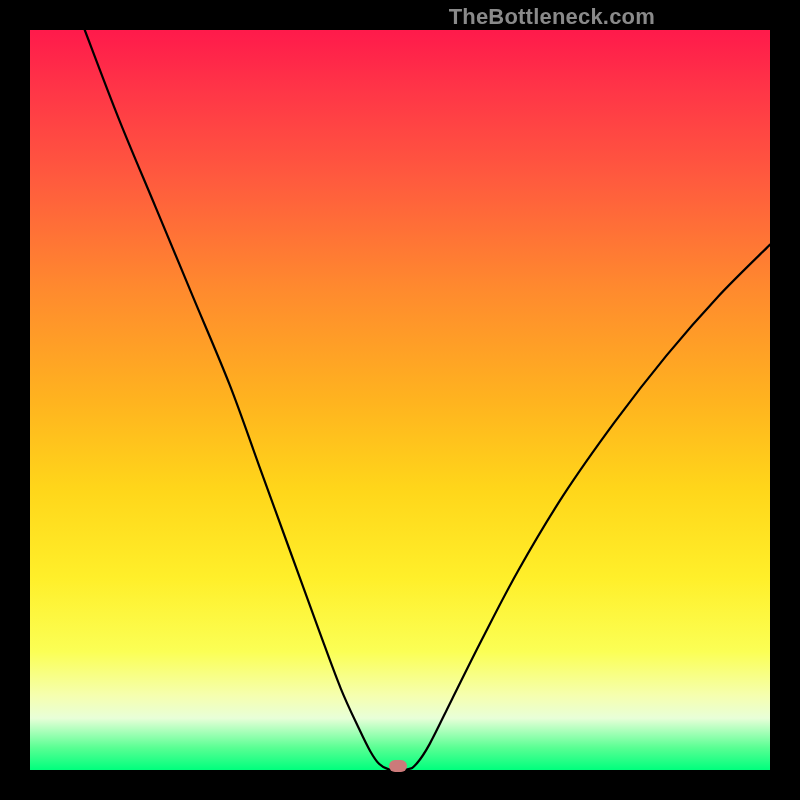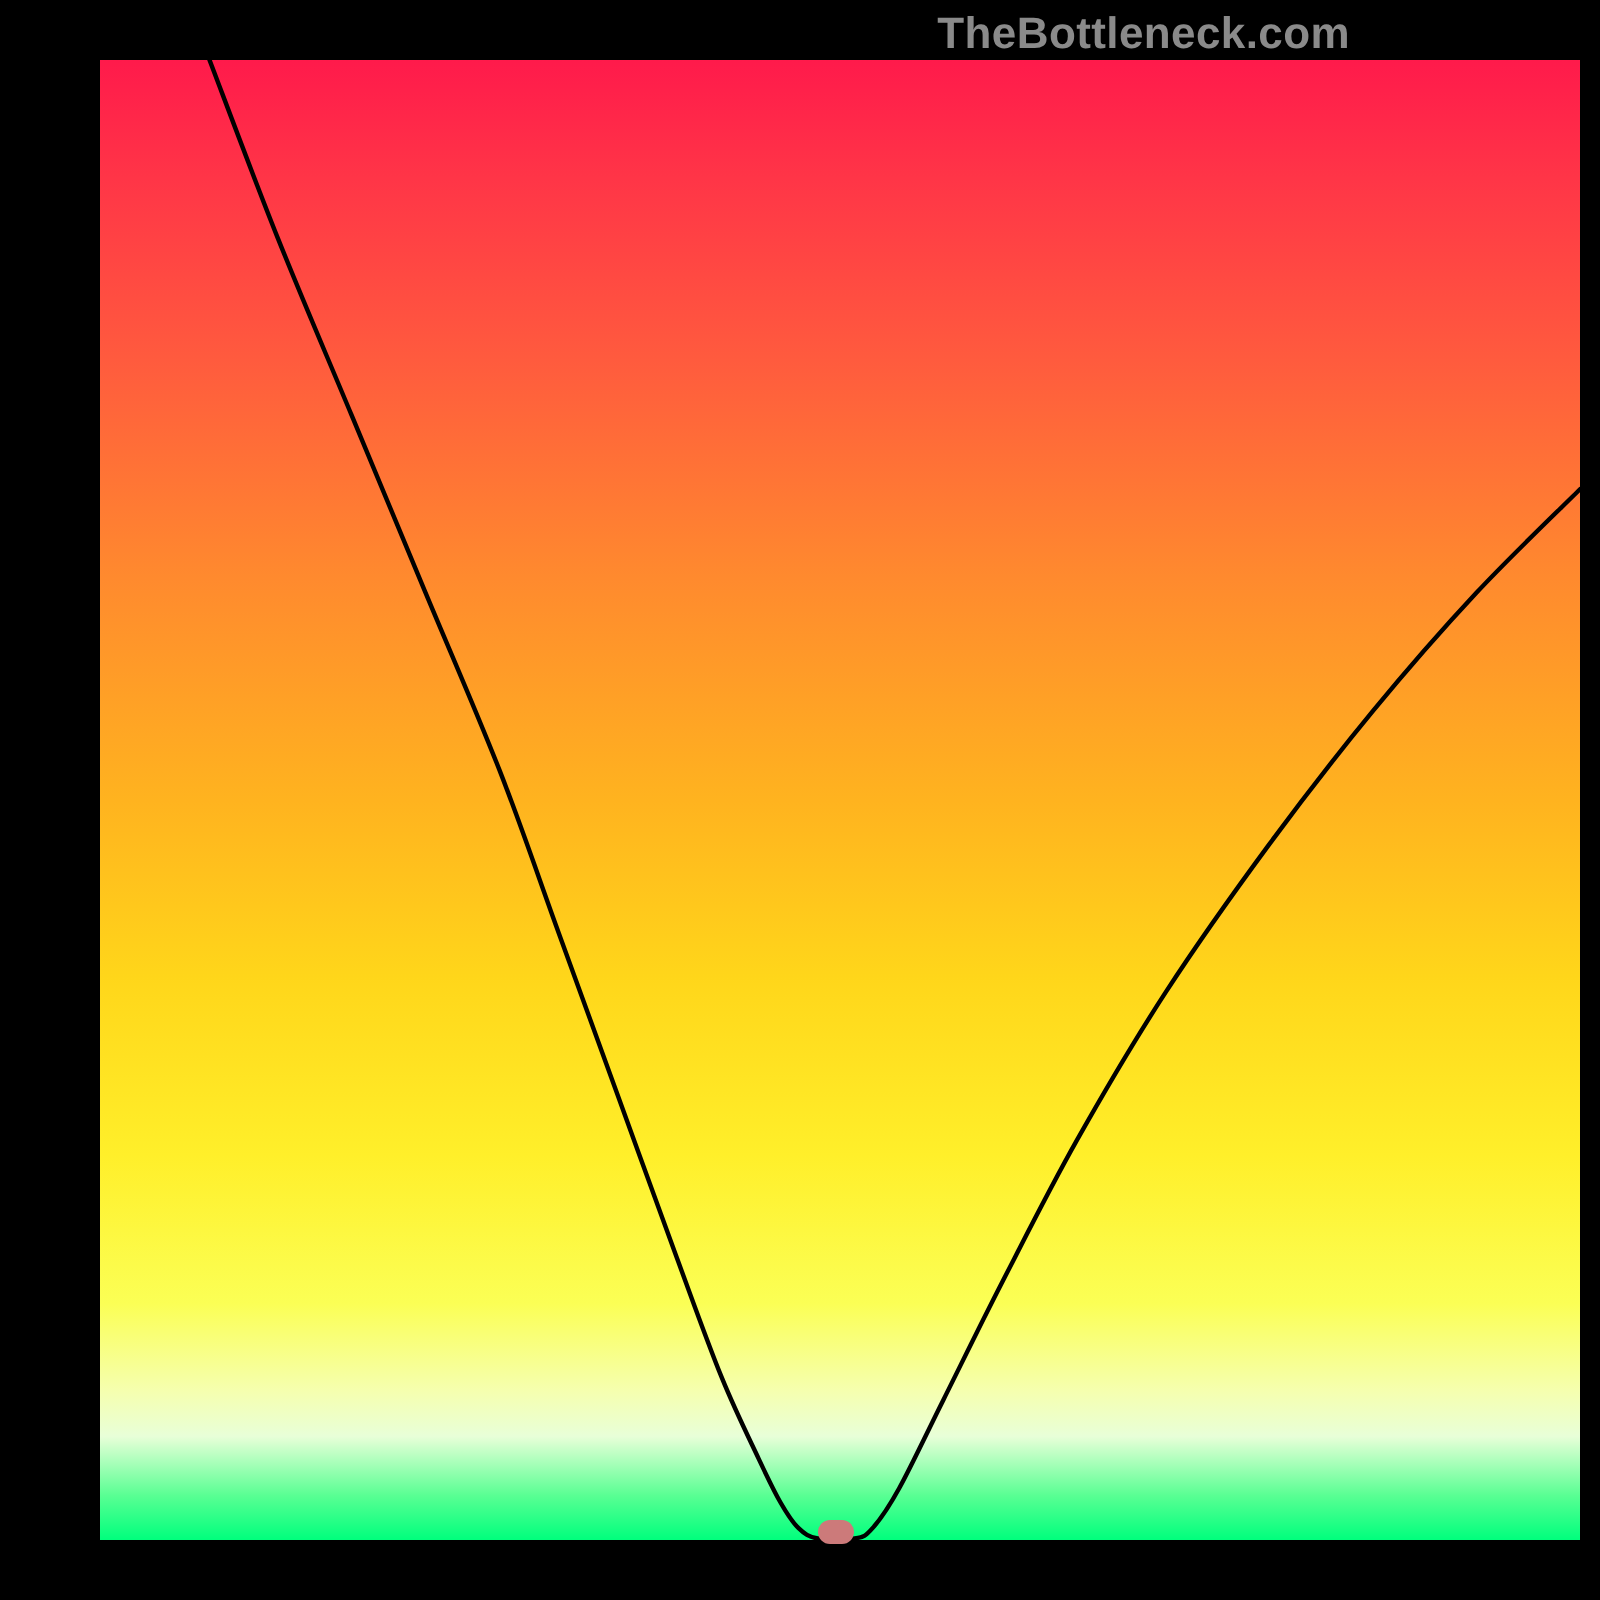--- a/index.html
+++ b/index.html
@@ -10,21 +10,20 @@
     background: #000;
     overflow: hidden;
   }
   .frame {
     position: absolute;
     top: 0;
     left: 0;
     width: 675px;
     height: 800px;
     background: #000;
-    margin-left: 20px;
   }
   .watermark {
     position: absolute;
     top: 4px;
     right: 20px;
     font-family: Arial, Helvetica, sans-serif;
     font-size: 22px;
     font-weight: bold;
     color: #8a8a8a;
     letter-spacing: 0.2px;

